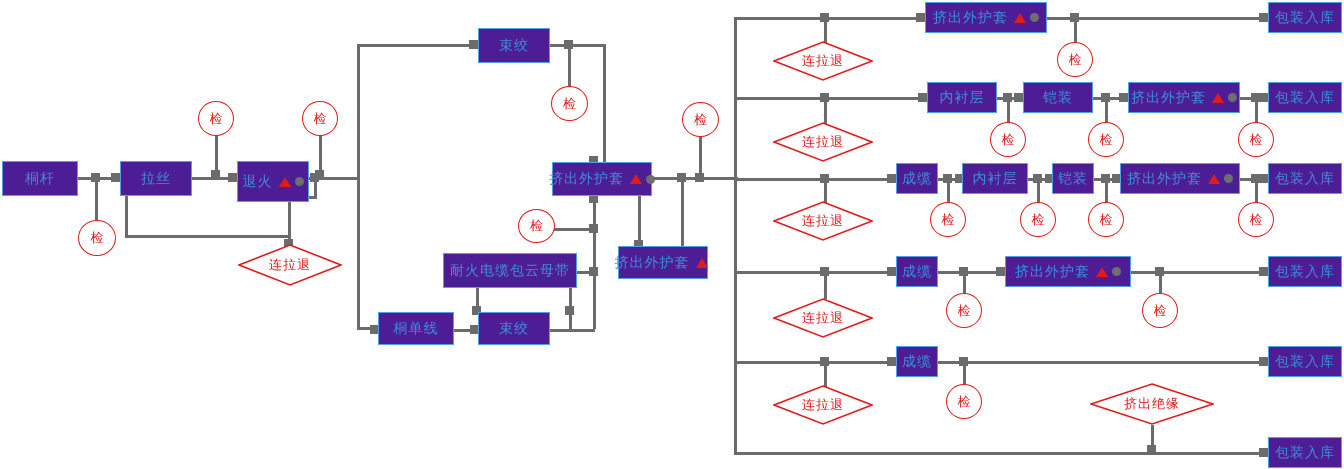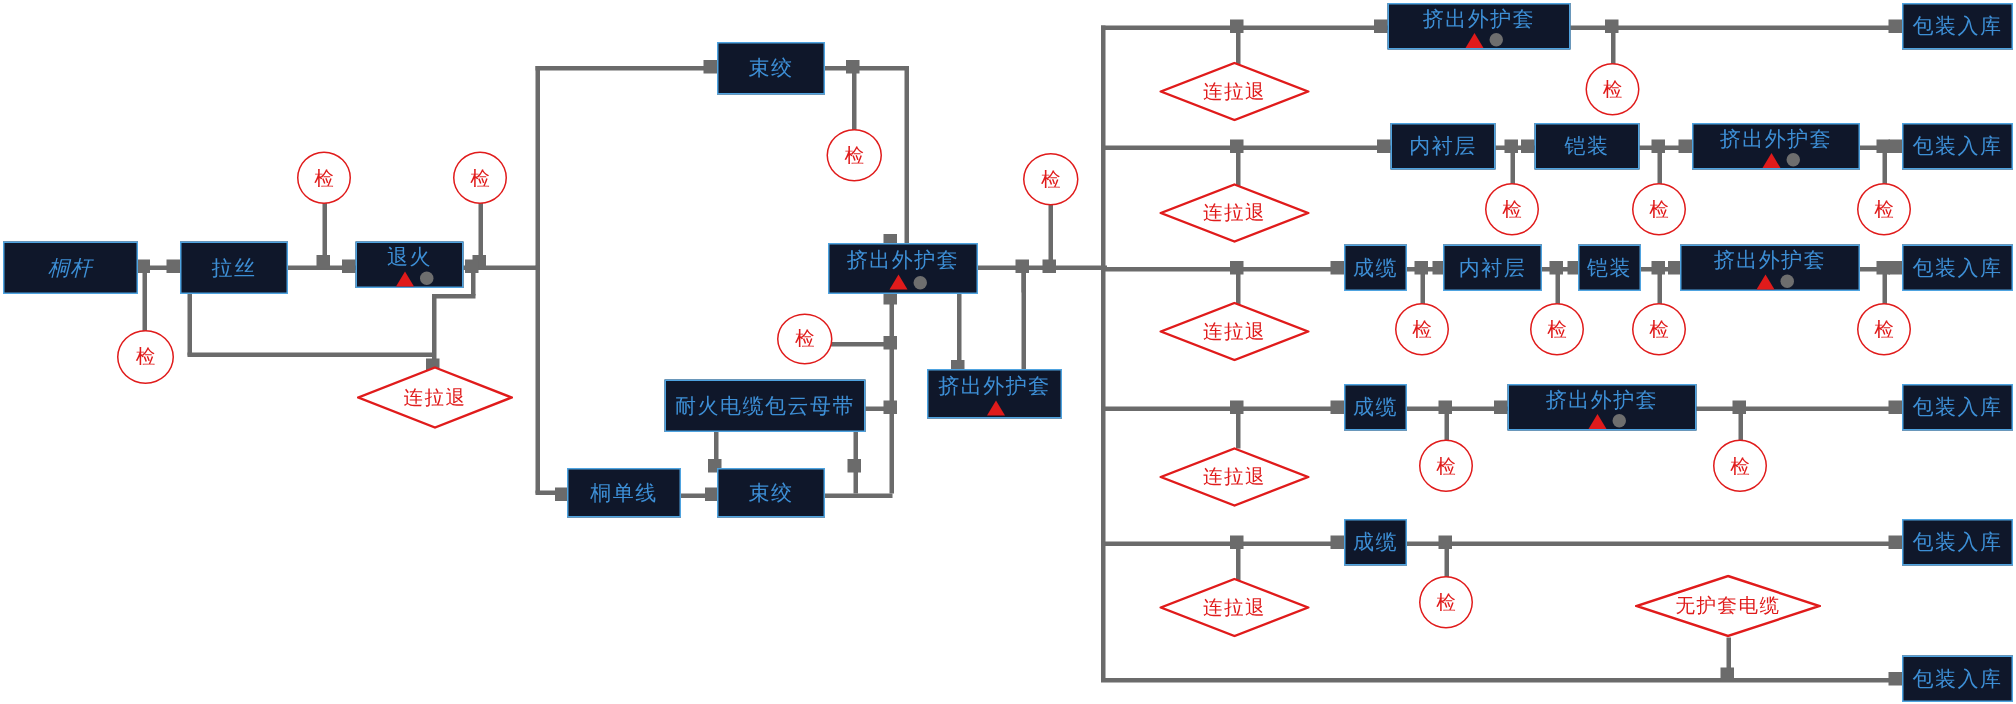--- a/index.html
+++ b/index.html
@@ -8,30 +8,29 @@
     width:1344px;height:469px;
     background:#ffffff;
     font-family:"DejaVu Sans","Liberation Sans",sans-serif;
     overflow:hidden;
   }
   
   .box{
     position:absolute;
     box-sizing:border-box;
     border:1.4px solid #4ea3e0;
-    background:#0f172a;
+    background:#4c1d95;
     color:#3d8fd6;
     display:flex;
     align-items:center;
     justify-content:center;
     font-size:14px;
     letter-spacing:1px;
     white-space:nowrap;
     z-index:6;
-    flex-direction:column;
   }
   .box .lbl{display:inline-block;}
   .mk{display:inline-flex;align-items:center;margin-left:6px;}
   .tri{
     width:0;height:0;
     border-left:6px solid transparent;
     border-right:6px solid transparent;
     border-bottom:10px solid #e01b1b;
     margin-right:4px;
   }
@@ -207,27 +206,27 @@
 
   <div class="sq" style="left:887px; top:357px;"></div>
   <div class="sq" style="left:1259px;top:357px;"></div>
   <div class="sq" style="left:820px; top:357px;"></div>
   <div class="sq" style="left:959px; top:357px;"></div>
 
   <div class="sq" style="left:1259px;top:448px;"></div>
   <div class="sq" style="left:1147px;top:445px;"></div>
 
   <div id="boxes-layer">
-      <div class="box" style="left: 2px; top: 161px; width: 90px; height: 35px; font-style: italic;">
+      <div class="box" style="left: 2px; top: 161px; width: 76px; height: 35px;">
         <span class="lbl">桐杆</span>
       </div>
       <div class="box" style="left: 120px; top: 161px; width: 72px; height: 35px;">
         <span class="lbl">拉丝</span>
       </div>
-      <div class="box" style="left: 237px; top: 161px; width: 72px; height: 31px;">
+      <div class="box" style="left: 237px; top: 161px; width: 72px; height: 41px;">
         <span class="lbl">退火</span>
         <span class="mk">
           <span class="tri"></span>
           <span class="dot"></span>
         </span>
       </div>
       <div class="box" style="left: 478px; top: 28px; width: 72px; height: 35px;">
         <span class="lbl">束绞</span>
       </div>
       <div class="box" style="left: 552px; top: 162px; width: 100px; height: 34px;">
@@ -407,17 +406,17 @@
       <div class="dia" style="left: 773px; top: 385px; width: 100px; height: 40px;">
         <svg width="100" height="40">
           <polygon points="50,1 99,20 50,39 1,20" fill="#ffffff" stroke="#e01b1b" stroke-width="1.6"></polygon>
         </svg>
         <div class="dtext">连拉退</div>
       </div>
       <div class="dia" style="left: 1090px; top: 383px; width: 124px; height: 42px;">
         <svg width="124" height="42">
           <polygon points="62,1 123,21 62,41 1,21" fill="#ffffff" stroke="#e01b1b" stroke-width="1.6"></polygon>
         </svg>
-        <div class="dtext">无护套电缆</div>
+        <div class="dtext">挤出绝缘</div>
       </div>
     </div>
 
 </div>
 
 </body></html>

